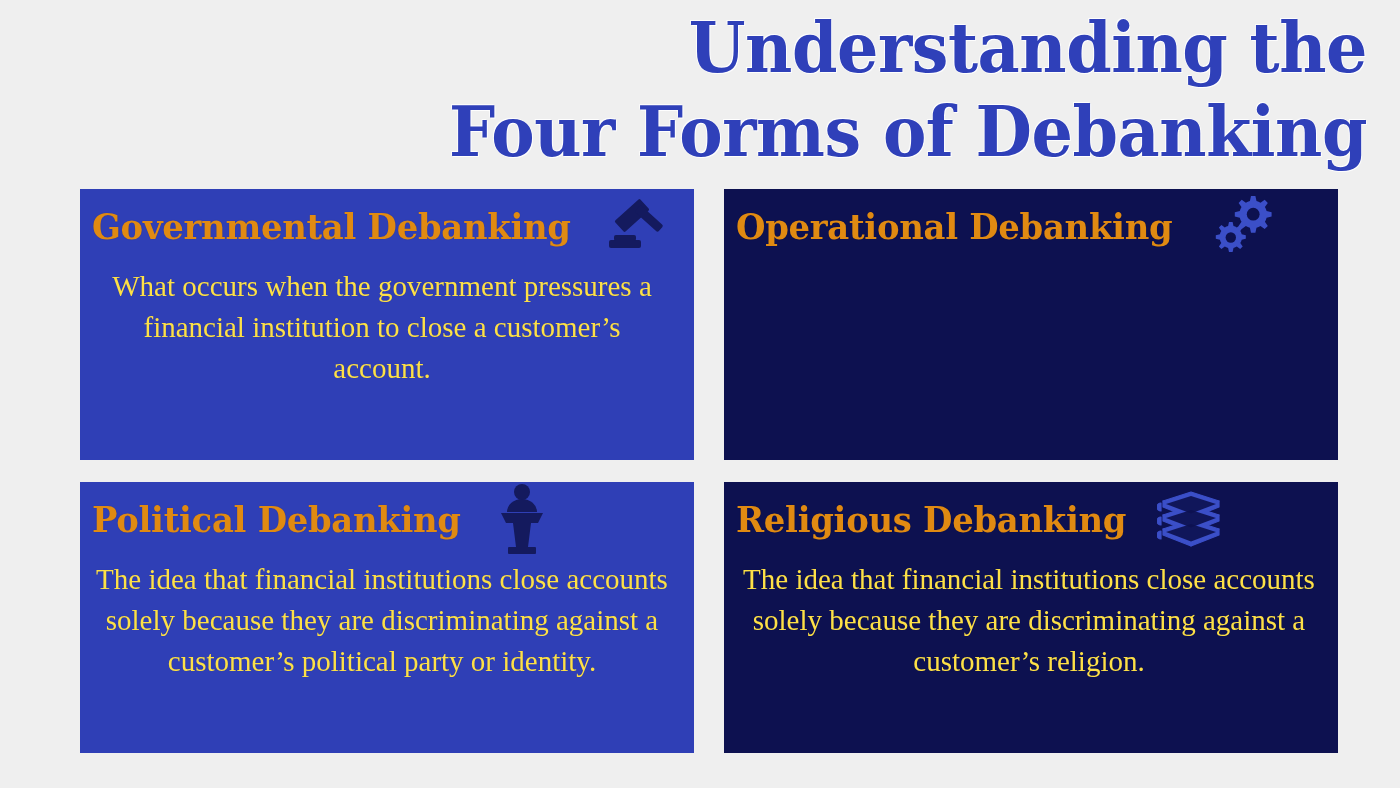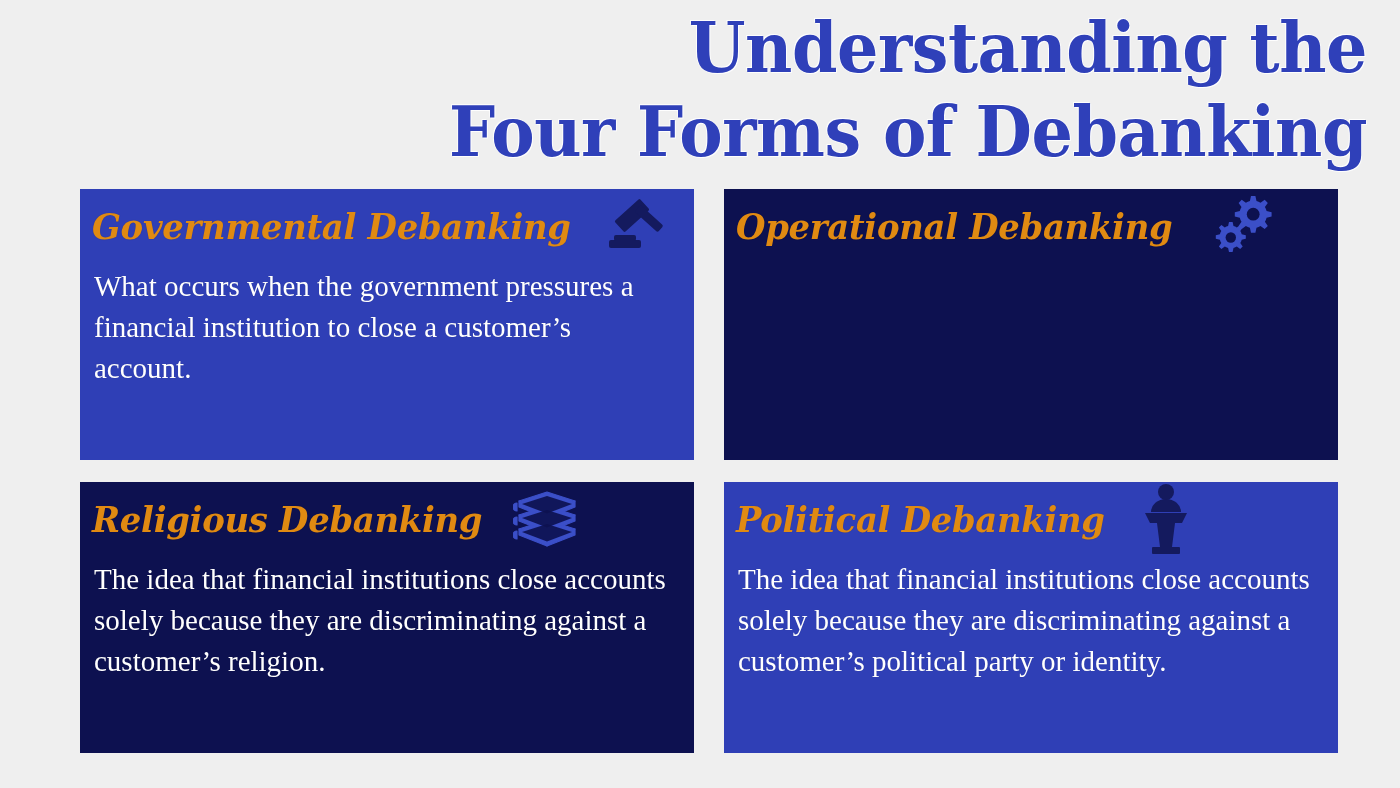--- a/index.html
+++ b/index.html
@@ -59,21 +59,20 @@
     overflow:hidden;
   }
   .card.blue { background:#2f3fb6; }
   .card.navy { background:#0d1150; }
 
   .card-head {
     position:relative;
     display:block;
     height:52px;
     white-space:nowrap;
-    font-style:italic;
   }
 
   .card-title {
     display:inline-block;
     font-family:"DejaVu Serif", "Liberation Serif", serif;
     font-weight:700;
     font-size:36px;
     line-height:48px;
     letter-spacing:-0.3px;
     color:#e08a12;
@@ -89,24 +88,25 @@
     margin-left:8px;
     position:relative;
   }
 
   .card-body {
     margin-top:12px;
     font-family:"Liberation Serif", serif;
     font-weight:400;
     font-size:29px;
     line-height:41px;
-    color:#ffffff;
+    color:#fde047;
     text-shadow:0 0 1px rgba(0,0,0,.2);
     padding-left:2px;
     padding-right:8px;
+    text-align:center;
   }
   .card.navy .card-body { padding-right:2px; }
 
   
   .icon-gavel  { margin-left:6px;  margin-top:-6px; }
   .icon-gears  { margin-left:10px; margin-top:-8px; }
   .icon-podium { margin-left:14px; margin-top:-12px; }
   .icon-books  { margin-left:6px;  margin-top:-10px; }
 </style>
 </head>
@@ -150,20 +150,42 @@
               <circle cx="43.2" cy="20.2" r="6.4" fill="#0d1150"></circle>
 
               <path d="M19 28 l3.6 0 0.9 4.1 a10.6 10.6 0 0 1 3.3 1.4 l3.4-2.4 2.5 2.5 -2.4 3.4 a10.6 10.6 0 0 1 1.4 3.3 l4.1 0.9 0 3.6 -4.1 0.9 a10.6 10.6 0 0 1-1.4 3.3 l2.4 3.4 -2.5 2.5 -3.4-2.4 a10.6 10.6 0 0 1-3.3 1.4 l-0.9 4.1 -3.6 0 -0.9-4.1 a10.6 10.6 0 0 1-3.3-1.4 l-3.4 2.4 -2.5-2.5 2.4-3.4 a10.6 10.6 0 0 1-1.4-3.3 l-4.1-0.9 0-3.6 4.1-0.9 a10.6 10.6 0 0 1 1.4-3.3 l-2.4-3.4 2.5-2.5 3.4 2.4 a10.6 10.6 0 0 1 3.3-1.4 z"></path>
               <circle cx="20.8" cy="43.5" r="5.2" fill="#0d1150"></circle>
             </g>
           </svg>
         </span>
       </div>
     </div>
 
+    <div class="card blue">
+      <div class="card-head">
+        <span class="card-title">Political Debanking</span><span class="card-icon icon-podium">
+          <svg width="48" height="74" viewBox="0 0 48 74" aria-hidden="true">
+            <g fill="#141a5e">
+
+              <circle cx="24" cy="9" r="8"></circle>
+
+              <path d="M9 29 a15 13 0 0 1 30 0 z"></path>
+
+              <path d="M3 30 h42 l-5 10 h-32 z"></path>
+
+              <path d="M15 40 h18 l-3 24 h-12 z"></path>
+
+              <rect x="10" y="64" width="28" height="7" rx="1"></rect>
+            </g>
+          </svg>
+        </span>
+      </div>
+      <div class="card-body">The idea that financial institutions close accounts solely because they are discriminating against a customer’s political party or identity.</div>
+    </div>
+
     <div class="card navy">
       <div class="card-head">
         <span class="card-title">Religious Debanking</span><span class="card-icon icon-books">
           <svg width="70" height="66" viewBox="0 0 70 66" aria-hidden="true">
             <g fill="#3b4fc8" stroke="#3b4fc8" stroke-width="1.2" stroke-linejoin="round">
 
               <path d="M6 44 l28-9 28 9 -28 11 z"></path>
               <path d="M6 44 v6 l28 11 v-6 z"></path>
               <path d="M62 44 v6 l-28 11 v-6 z"></path>
 
@@ -183,36 +205,14 @@
               <path d="M9 19 l25-8 25 8 -25 9.5 z" opacity="0.92"></path>
               <path d="M9 33 l25-8 25 8 -25 9.5 z" opacity="0.92"></path>
               <path d="M9 47 l25-8 25 8 -25 9.5 z" opacity="0.92"></path>
             </g>
           </svg>
         </span>
       </div>
       <div class="card-body">The idea that financial institutions close accounts solely because they are discriminating against a customer’s religion.</div>
     </div>
 
-    <div class="card blue">
-      <div class="card-head">
-        <span class="card-title">Political Debanking</span><span class="card-icon icon-podium">
-          <svg width="48" height="74" viewBox="0 0 48 74" aria-hidden="true">
-            <g fill="#141a5e">
-
-              <circle cx="24" cy="9" r="8"></circle>
-
-              <path d="M9 29 a15 13 0 0 1 30 0 z"></path>
-
-              <path d="M3 30 h42 l-5 10 h-32 z"></path>
-
-              <path d="M15 40 h18 l-3 24 h-12 z"></path>
-
-              <rect x="10" y="64" width="28" height="7" rx="1"></rect>
-            </g>
-          </svg>
-        </span>
-      </div>
-      <div class="card-body">The idea that financial institutions close accounts solely because they are discriminating against a customer’s political party or identity.</div>
-    </div>
-
   </div>
 </div>
 
 </body></html>

